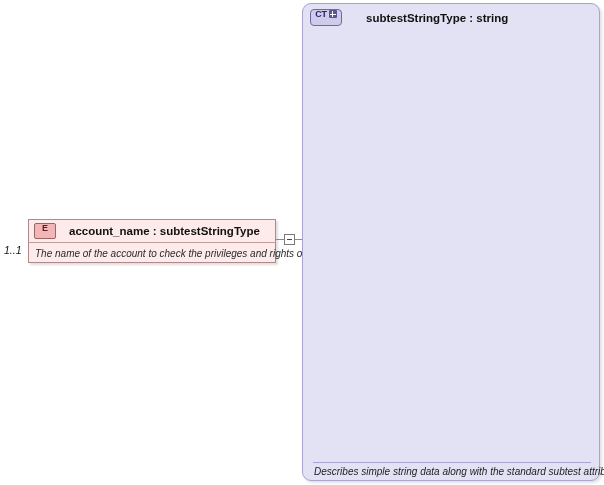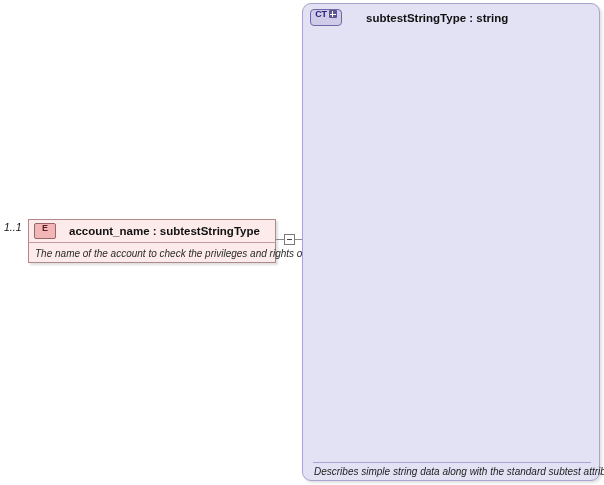--- a/index.html
+++ b/index.html
@@ -67,21 +67,21 @@
     align-items: center;
     padding-left: 6px;
     font-style: italic;
     font-size: 10px;
     color: #2a2a2a;
     white-space: nowrap;
   }
   #cardinality {
     position: absolute;
     left: 4px;
-    top: 221px;
+    top: 244px;
     font-style: italic;
     font-size: 10.5px;
     color: #111;
   }
 
   
   #conn-toggle {
     position: absolute;
     left: 284px;
     top: 234px;

